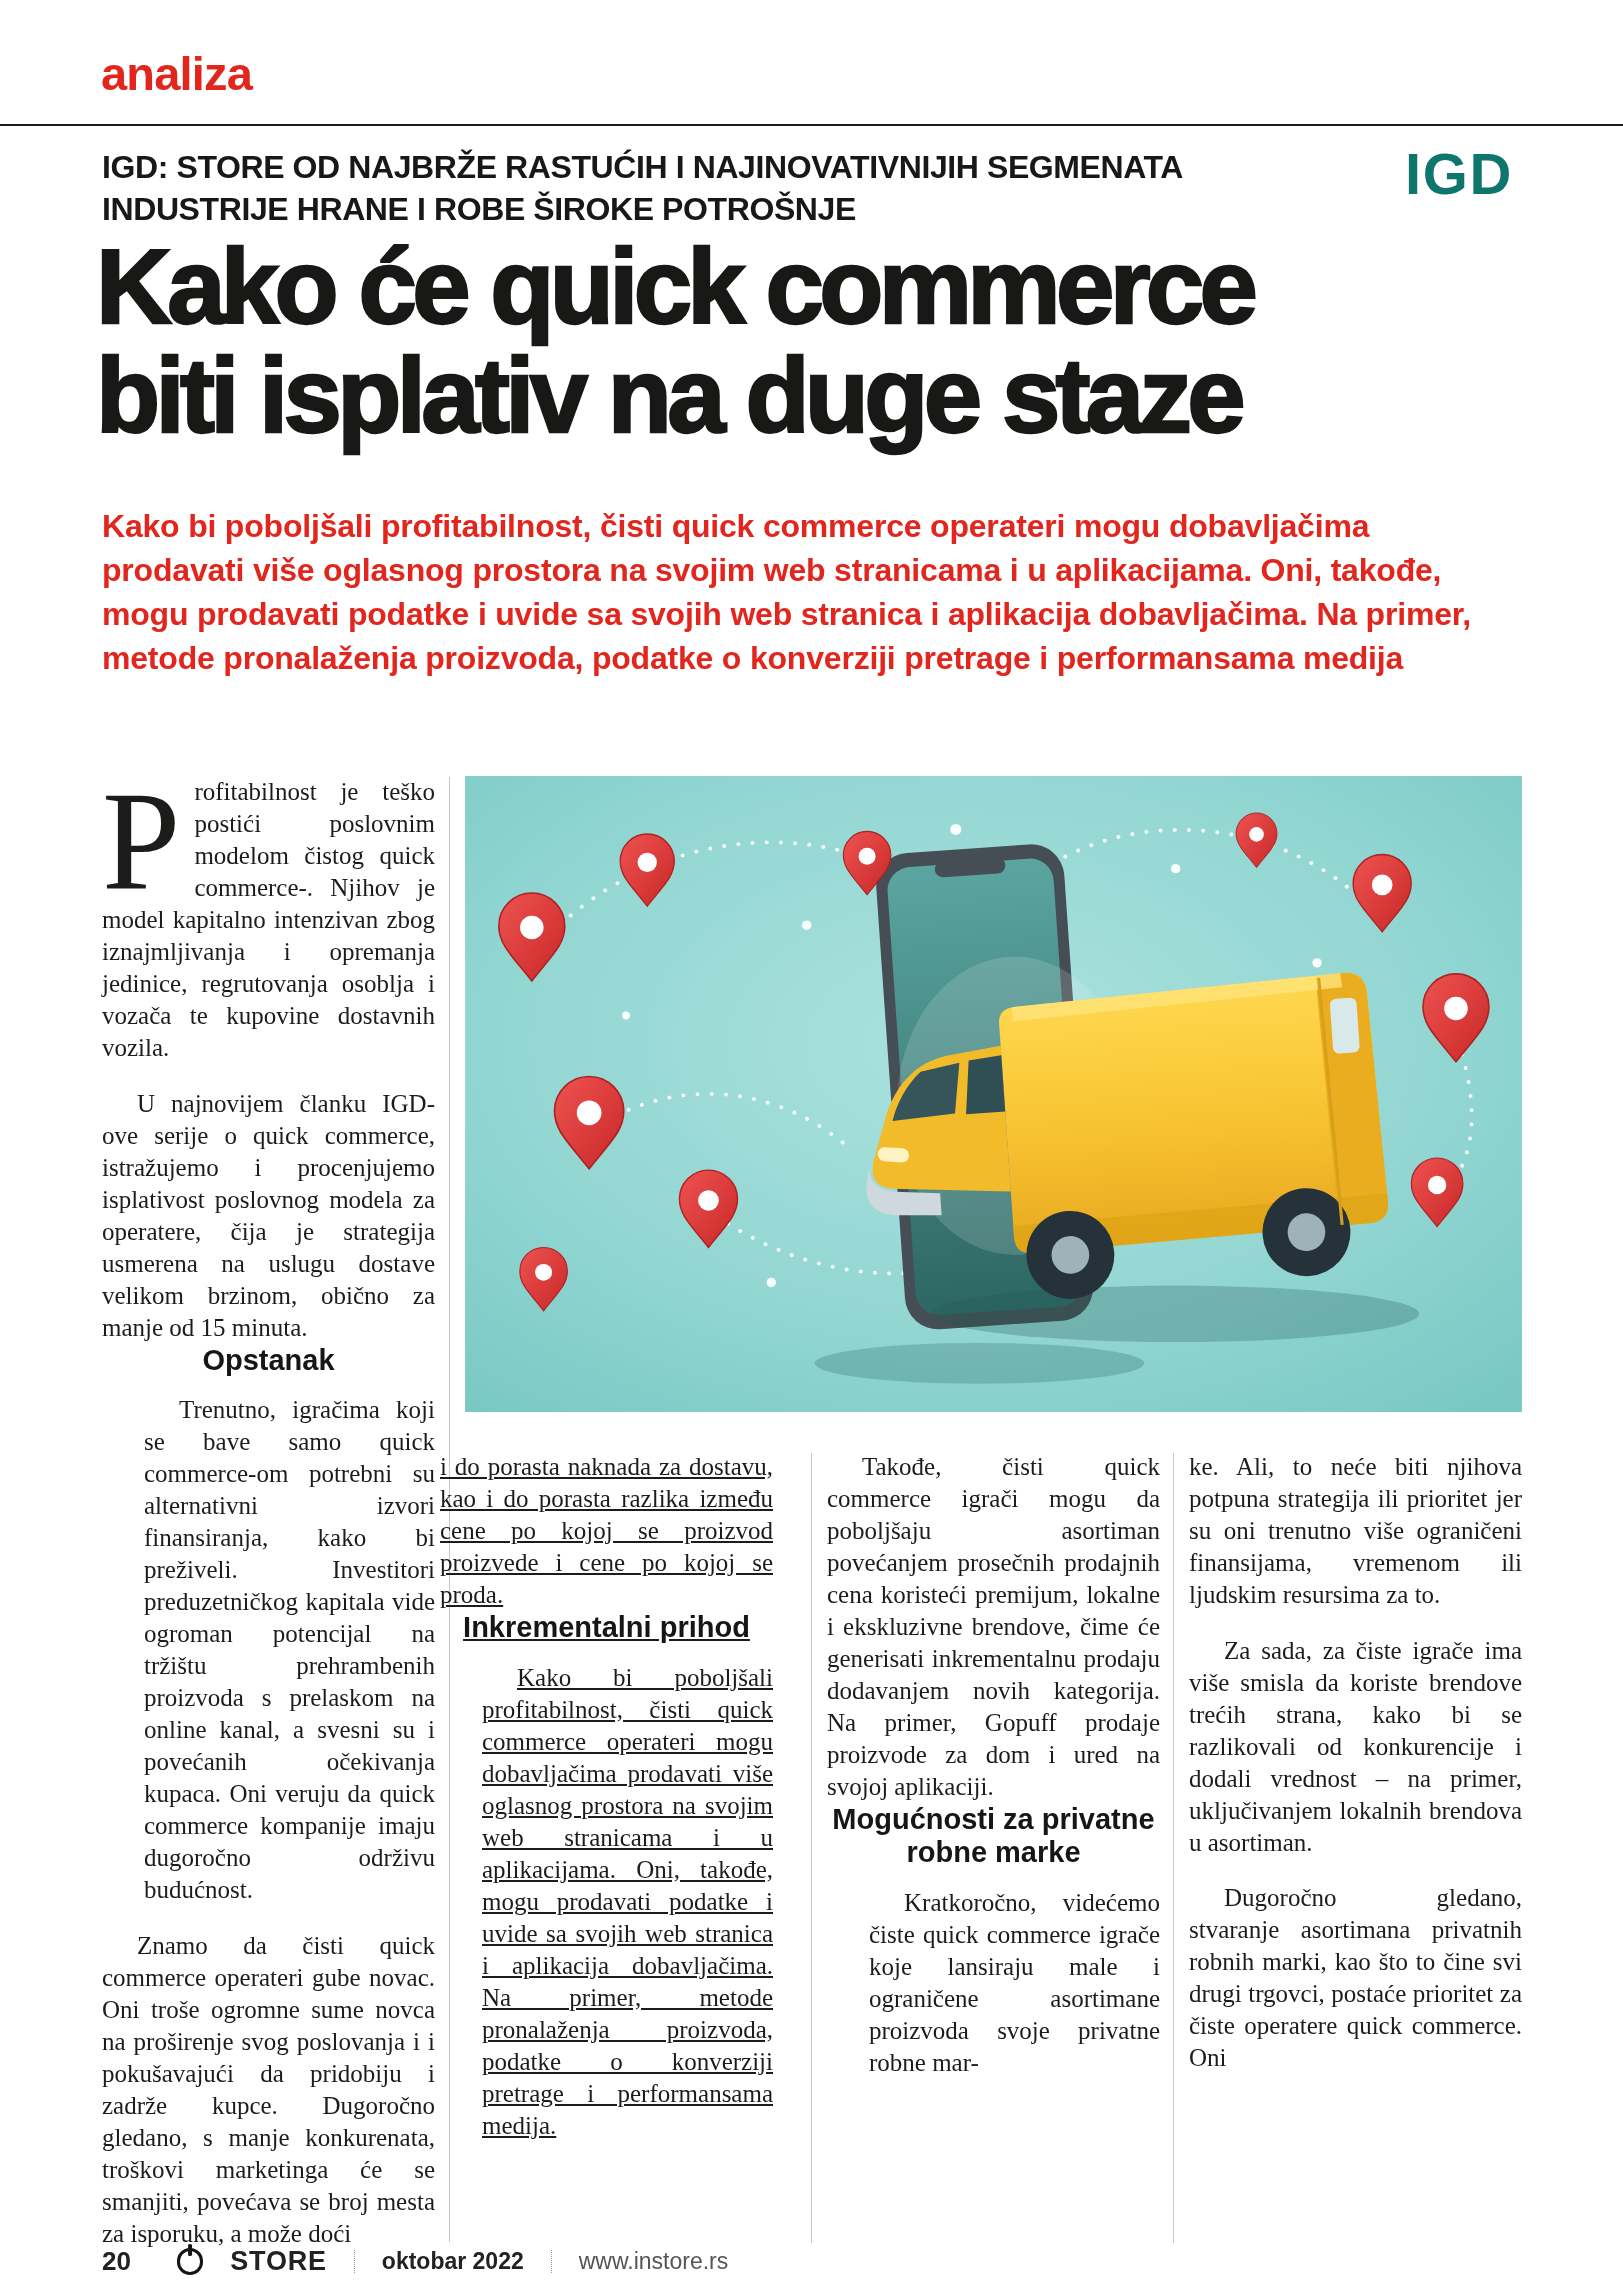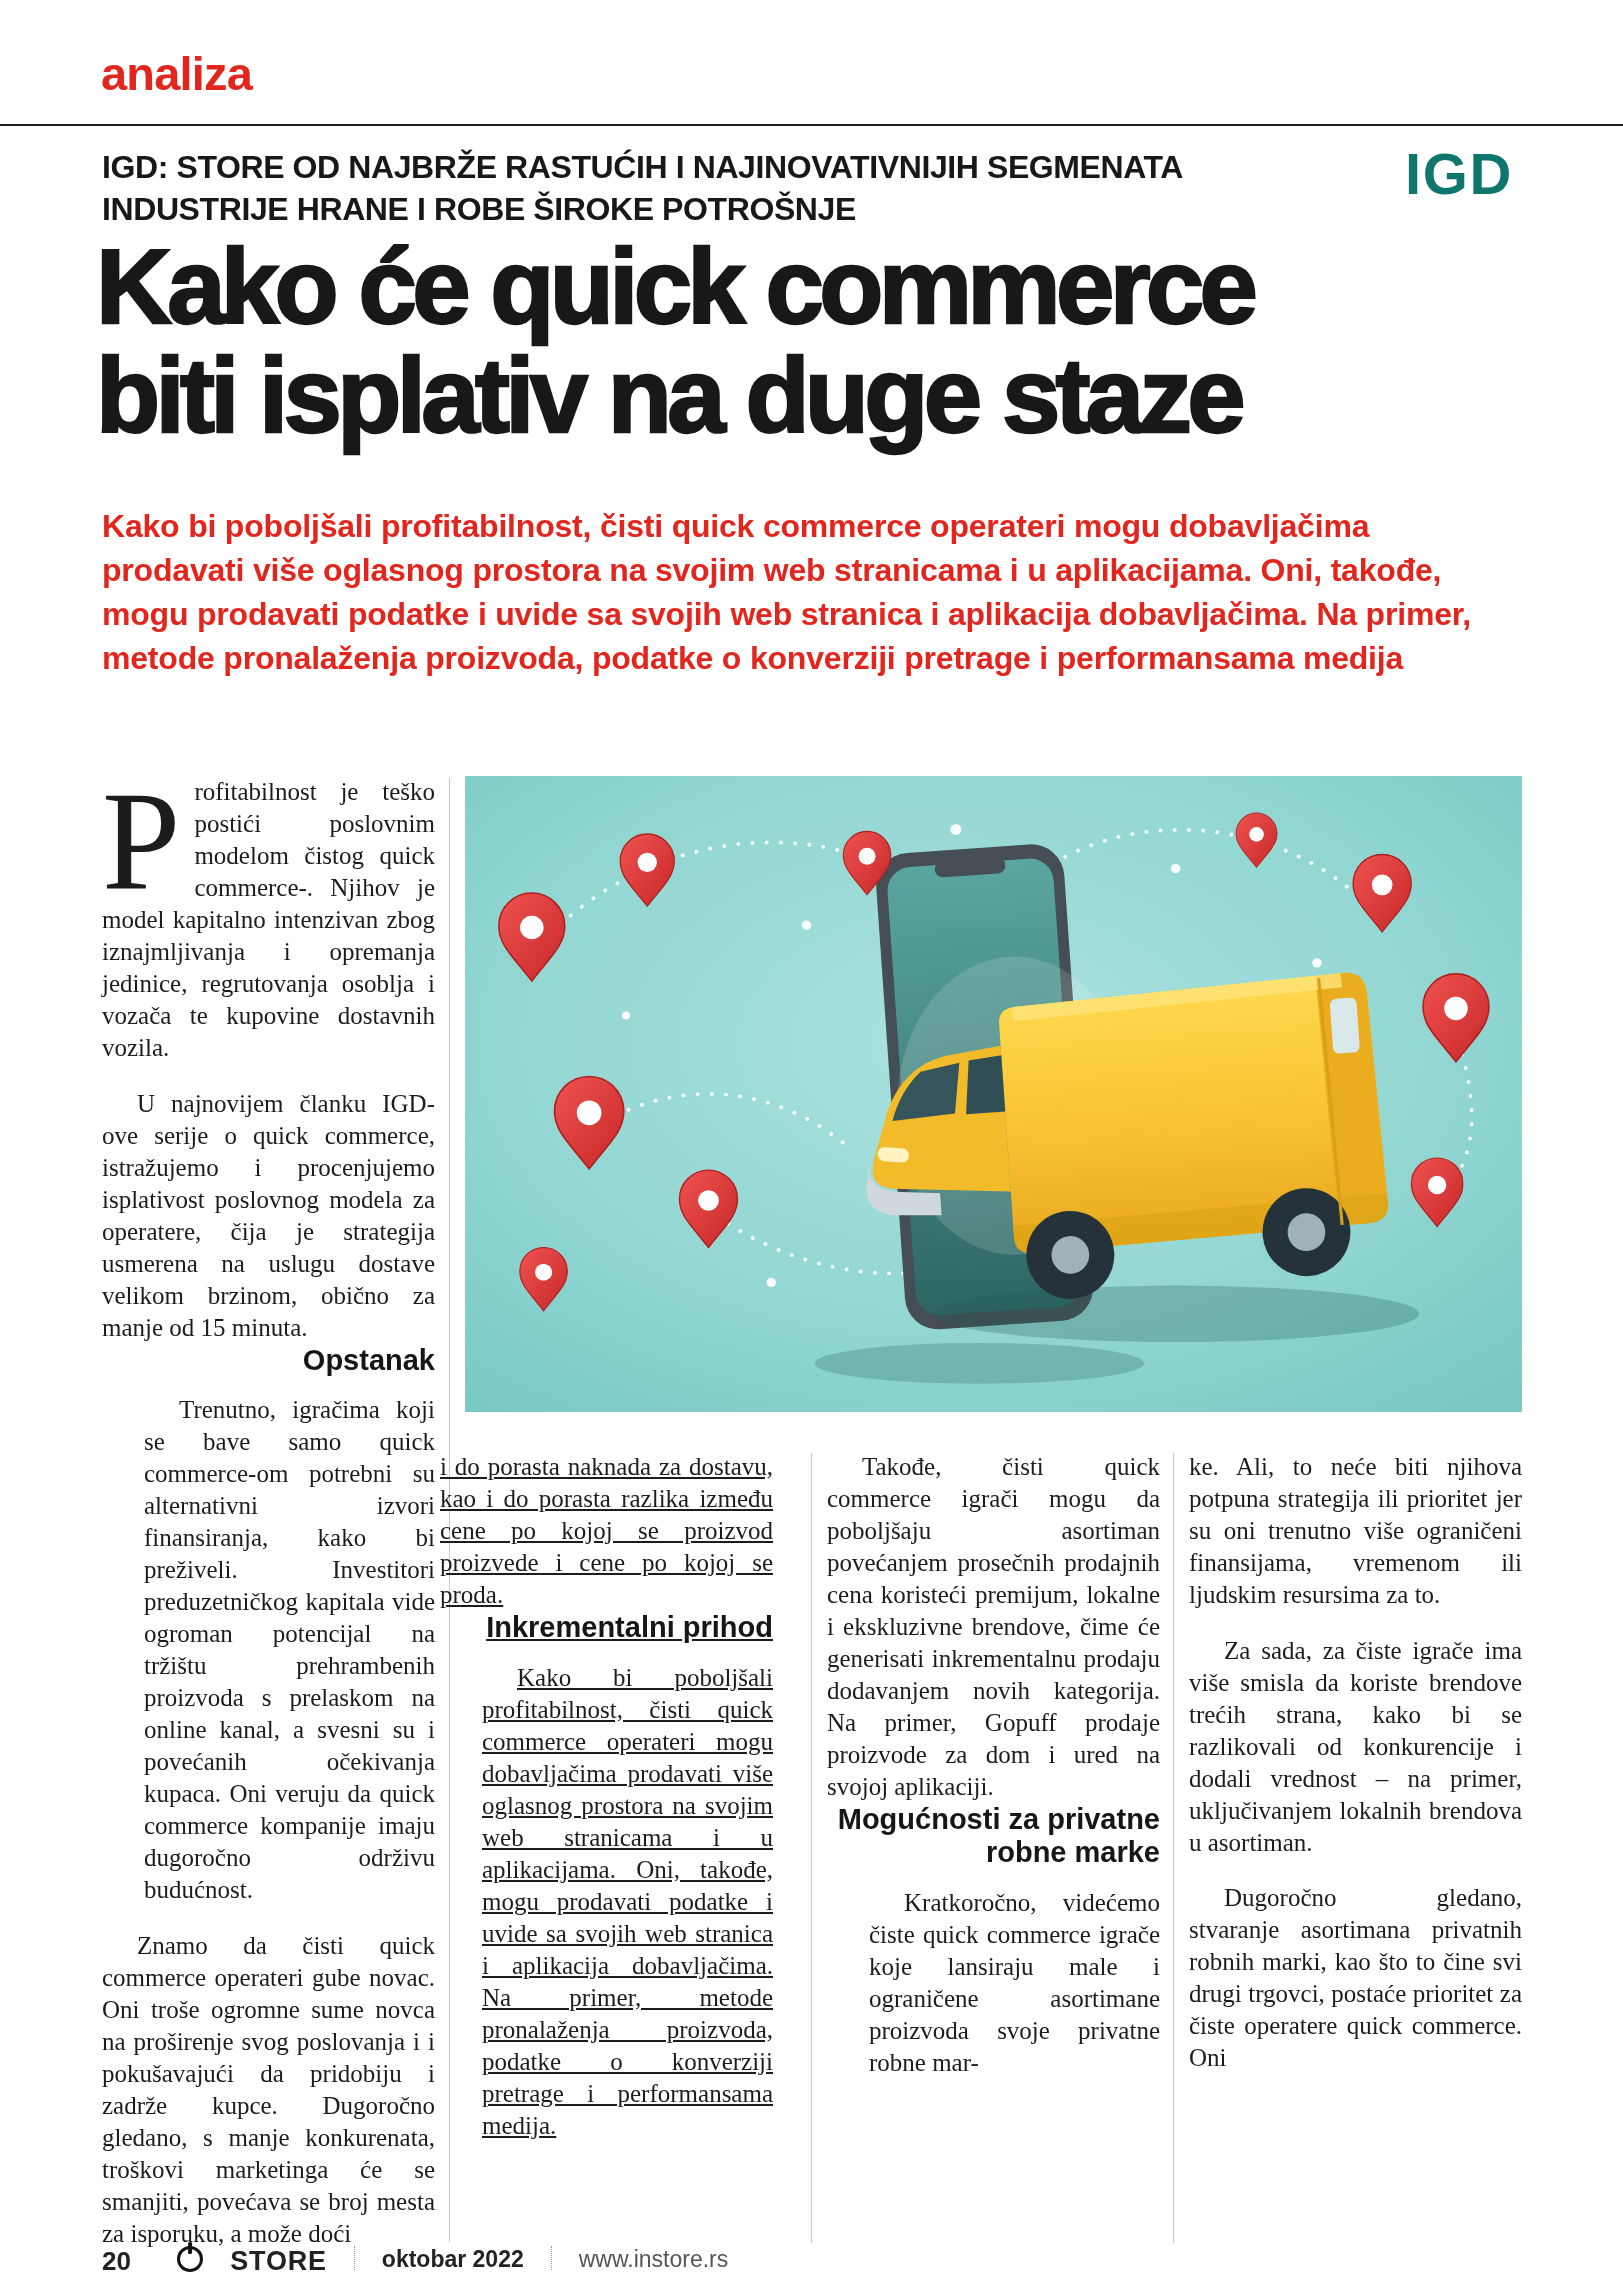--- a/index.html
+++ b/index.html
@@ -42,21 +42,21 @@
     font-family:"Liberation Sans",sans-serif;font-weight:700;
     font-size:32px;line-height:1.38;color:#e3261d;letter-spacing:-0.2px;
   }
 
   .col{width:333px;font-size:25px;line-height:1.28;text-align:justify;}
   .col p{margin:0;}
   .col p.ind{text-indent:35px;margin-top:23.6px;}
   .col p:first-child{margin-top:0;}
   .subhead{
     font-family:"Liberation Sans",sans-serif;font-weight:700;
-    font-size:29px;line-height:1.15;margin-top:33px;color:#161614;text-align:right;
+    font-size:29px;line-height:1.15;margin-top:33px;color:#161614;text-align:center;
   }
   .subhead + p.ind{margin-top:17.3px;margin-left:42px;}
   .col1{left:102px;top:776px;}
   .col2{left:440px;top:1451px;text-decoration:underline;}
   .col3{left:827px;top:1451px;}
   .col4{left:1189px;top:1451px;}
 
   .dropcap{
     float:left;font-size:141px;line-height:0.78;
     padding:11px 14px 0 0;color:#1c1c1a;
@@ -64,21 +64,21 @@
 
   .illustration{left:465px;top:776px;width:1057px;height:636px;}
   .illustration svg{display:block;}
 
   .vrule{width:0.8px;background:#c9c9c9;}
   .vr1{left:449px;top:777px;height:1465px;}
   .vr2{left:811px;top:1453px;height:790px;}
   .vr3{left:1173px;top:1453px;height:790px;}
 
   .footer{
-    left:102px;top:2246px;display:flex;gap:27px;
+    left:102px;top:2246px;display:flex;align-items:center;gap:27px;
     font-family:"Liberation Sans",sans-serif;font-size:23px;color:#222;
   }
   .pagenum{font-weight:700;font-size:26px;}
   .power-icon{
     width:20.4px;height:20.4px;border:3.1px solid #141414;border-radius:50%;
     position:relative;display:inline-block;margin-left:19px;
   }
   .power-line{
     position:absolute;left:50%;top:-7px;transform:translateX(-50%);
     width:3.9px;height:11.8px;background:#141414;border-radius:1.6px;

